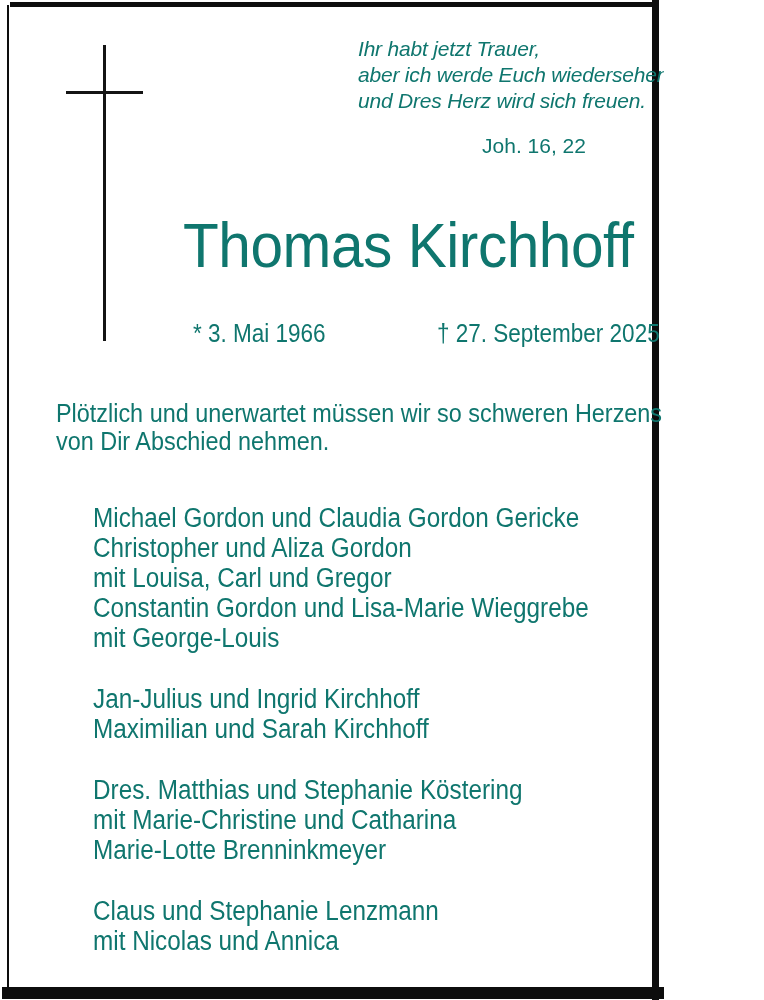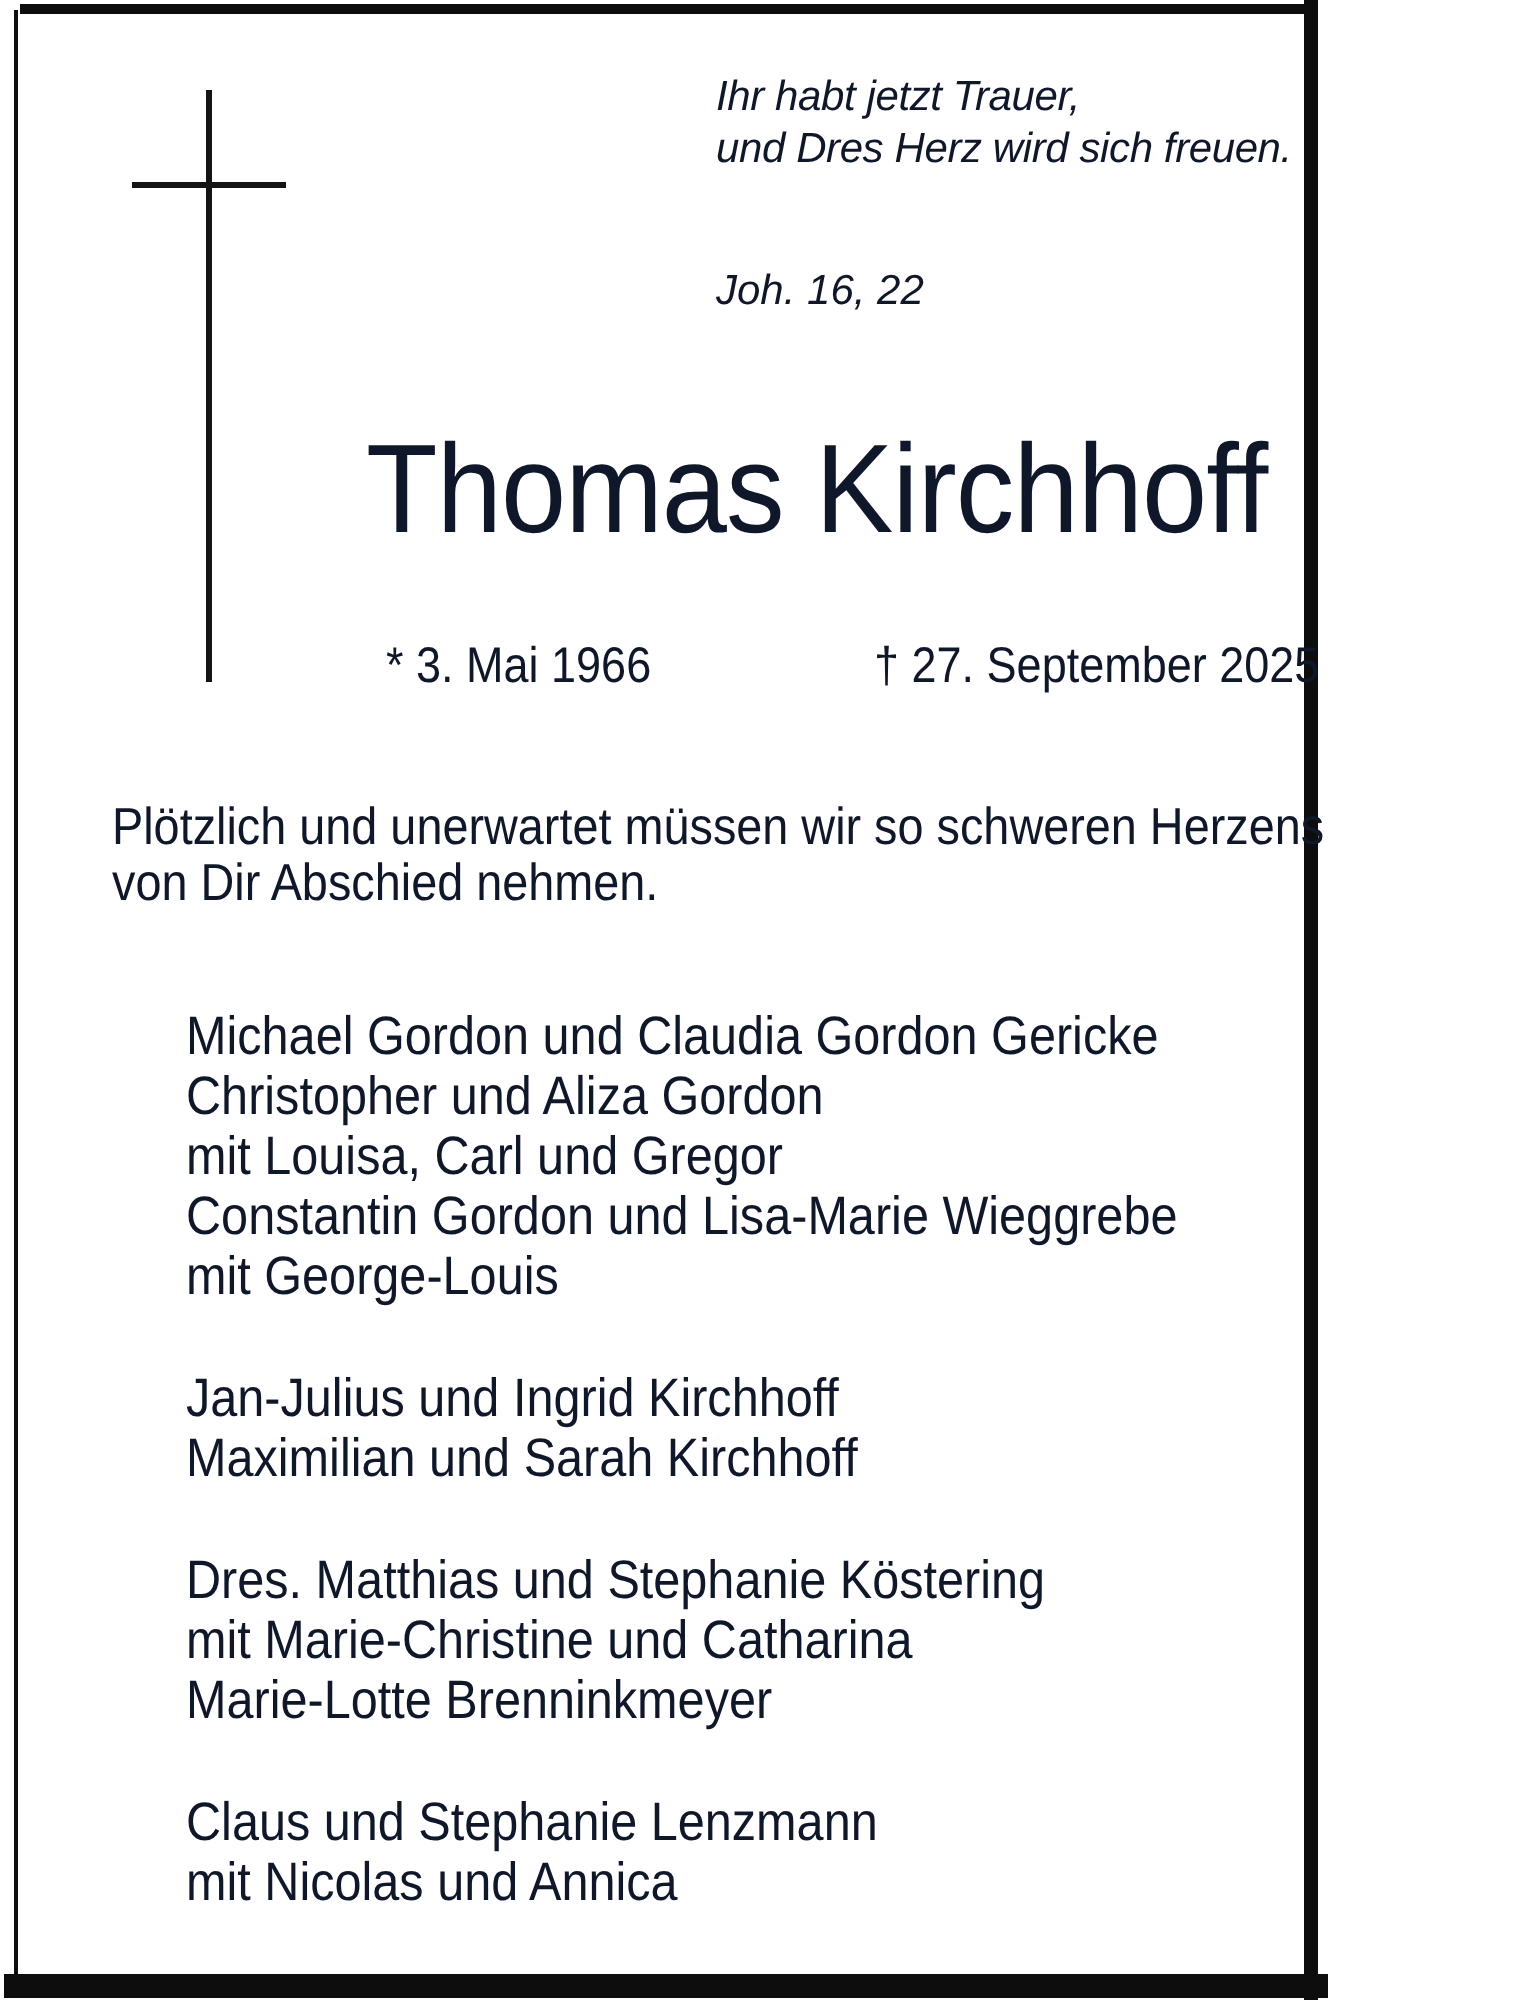--- a/index.html
+++ b/index.html
@@ -7,21 +7,21 @@
     padding: 0;
     background: #ffffff;
   }
   #page {
     position: relative;
     width: 664px;
     height: 1000px;
     background: #ffffff;
     overflow: hidden;
     font-family: "Liberation Sans", sans-serif;
-    color: #0f172a;
+    color: #0f766e;
   }
   
   .frame-top    { position: absolute; left: 10px; right: 6px; top: 2px; height: 5px; background: #0d0d0d; }
   .frame-left   { position: absolute; left: 7px; top: 5px; width: 2px; bottom: 13px; background: #0d0d0d; }
   .frame-right  { position: absolute; right: 5px; top: 0; width: 7px; bottom: 0; background: #0d0d0d; }
   .frame-bottom { position: absolute; left: 2px; right: 0; bottom: 1px; height: 12px; background: #0d0d0d; }
   
   .cross-v { position: absolute; left: 103px; top: 45px; width: 3px; height: 296px; background: #141414; }
   .cross-h { position: absolute; left: 66px; top: 91px; width: 77px; height: 3px; background: #141414; }
   
@@ -29,24 +29,23 @@
     position: absolute;
     left: 358px; top: 36px; width: 352px;
     font-style: italic;
     font-size: 21px;
     line-height: 26px;
     letter-spacing: -0.2px;
   }
   .quote-source {
     position: absolute;
     left: 358px; top: 133px; width: 352px;
-    font-style: italic;
     font-size: 21px;
     line-height: 26px;
-    text-align: left;
+    text-align: center;
   }
   
   .deceased-name {
     position: absolute;
     left: 183px; top: 214px;
     font-size: 63px;
     line-height: 63px;
     letter-spacing: -0.5px;
     white-space: nowrap;
     transform: scaleX(0.93);
@@ -94,20 +93,21 @@
   <div class="frame-right"></div>
   <div class="frame-bottom"></div>
 
   <div>
     <div class="cross-v"></div>
     <div class="cross-h"></div>
   </div>
 
   <div class="quote">
       <div class="line">Ihr habt jetzt Trauer,</div>
+      <div class="line">aber ich werde Euch wiedersehen</div>
       <div class="line">und Dres Herz wird sich freuen.</div>
     </div>
   <div class="quote-source">Joh. 16, 22</div>
 
   <div class="deceased-name">Thomas Kirchhoff</div>
 
   <div class="date date-birth">* 3. Mai 1966</div>
   <div class="date date-death">† 27. September 2025</div>
 
   <div class="message">

